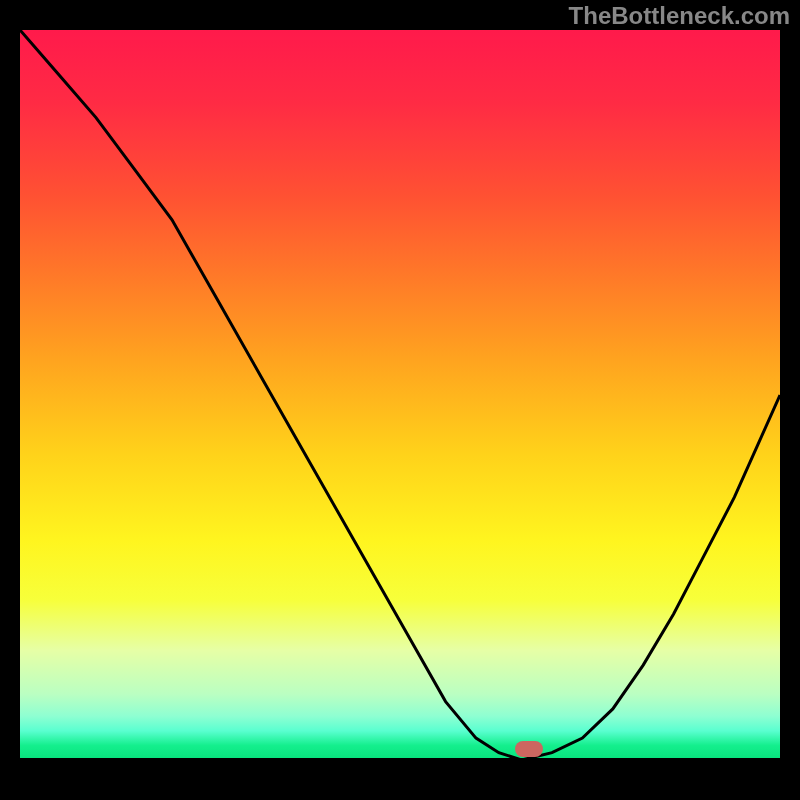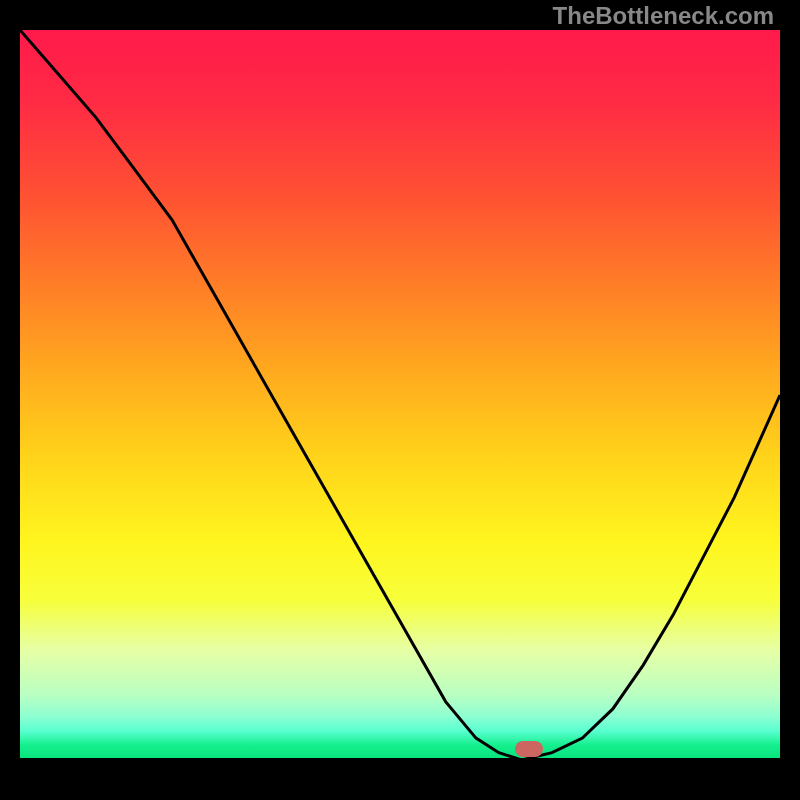--- a/index.html
+++ b/index.html
@@ -44,21 +44,21 @@
     position: absolute;
     left: 20px;
     top: 30px;
     width: 760px;
     height: 730px;
     pointer-events: none;
   }
   .watermark {
     position: absolute;
     top: 2px;
-    right: 26px;
+    right: 10px;
     font-family: Arial, Helvetica, sans-serif;
     font-size: 24px;
     font-weight: bold;
     color: #888;
     white-space: nowrap;
   }
   .marker {
     position: absolute;
     width: 28px;
     height: 16px;

